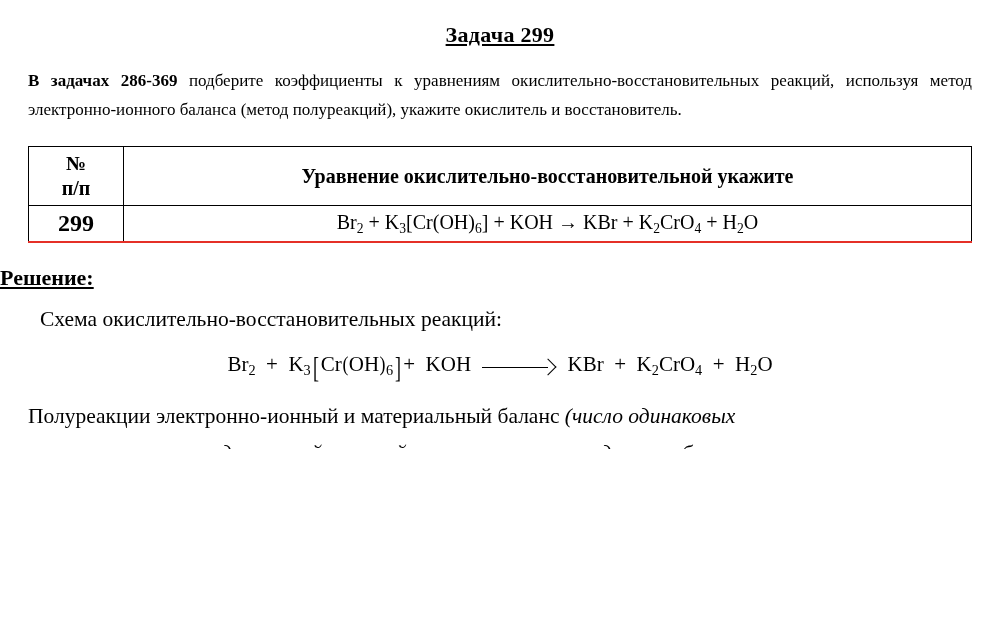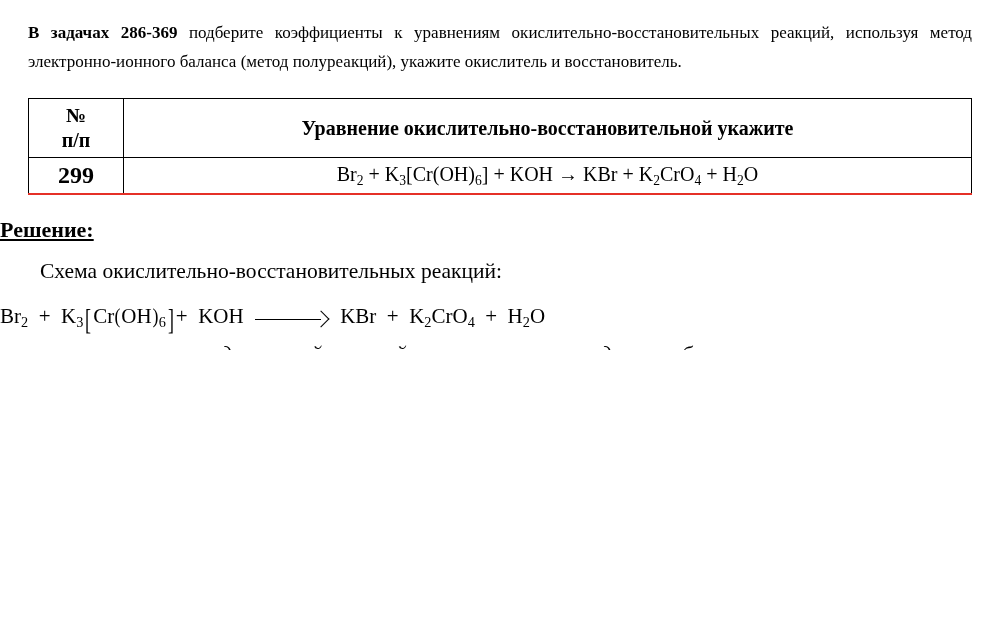--- a/index.html
+++ b/index.html
@@ -88,21 +88,21 @@
     font-weight: bold;
     font-size: 22px;
     text-decoration: underline;
     margin: 22px 0 0 0;
   }
   .scheme-line {
     font-size: 21.5px;
     margin: 16px 28px 0 40px;
   }
   .equation-center {
-    text-align: left;
+    text-align: center;
     font-size: 21px;
     margin: 18px 0 0 0;
     white-space: nowrap;
   }
   .equation-center .big-bracket {
     display: inline-block;
     font-size: 30px;
     font-weight: 300;
     vertical-align: -6px;
     transform: scaleX(0.6);
@@ -152,20 +152,21 @@
     line-height: 1.72;
     height: 14px;
     overflow: hidden;
   }
 </style>
 </head>
 <body>
 
 <div class="page">
 
+  <div class="title">Задача 299</div>
 
   <p class="para"><span class="bold">В задачах 286-369</span><span> подберите коэффициенты к уравнениям окислительно-восстановительных реакций, используя метод электронно-ионного баланса (метод полуреакций), укажите окислитель и восстановитель.</span></p>
 
   <table class="reaction-table">
     <thead>
       <tr>
         <th class="col-no">
           <span>№</span><br>
           <span>п/п</span>
         </th>
@@ -192,16 +193,17 @@
     <span>K</span><sub>3</sub><span class="big-bracket">[</span><span>Cr</span><span class="paren">(</span><span>OH</span><span class="paren">)</span><sub>6</sub><span class="big-bracket">]</span><span>+</span>&nbsp;
     <span>KOH</span>
     <span class="arrow-long"></span>
     <span>KBr</span>
     &nbsp;<span>+</span>&nbsp;
     <span>K</span><sub>2</sub><span>CrO</span><sub>4</sub>
     &nbsp;<span>+</span>&nbsp;
     <span>H</span><sub>2</sub><span>O</span>
   </div>
 
+  <p class="last-para"><span>Полуреакции электронно-ионный и материальный баланс </span><span class="italic">(число одинаковых</span></p>
 
   <div class="clipped-line">атомов и сумма зарядов в левой и правой частях полуреакции должны быть</div>
 
 </div>
 
 </body></html>

